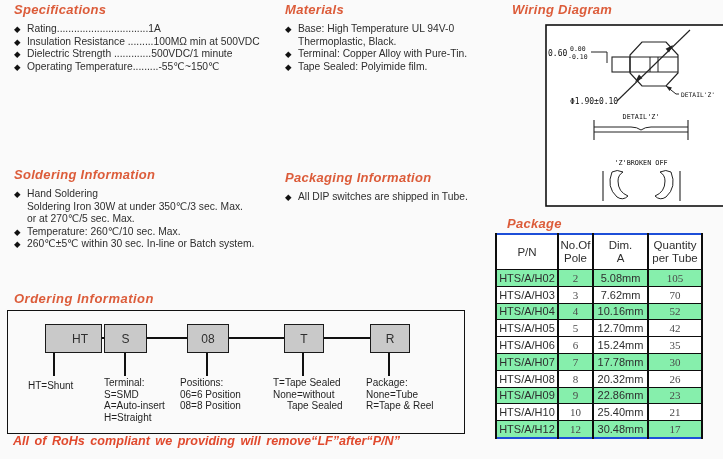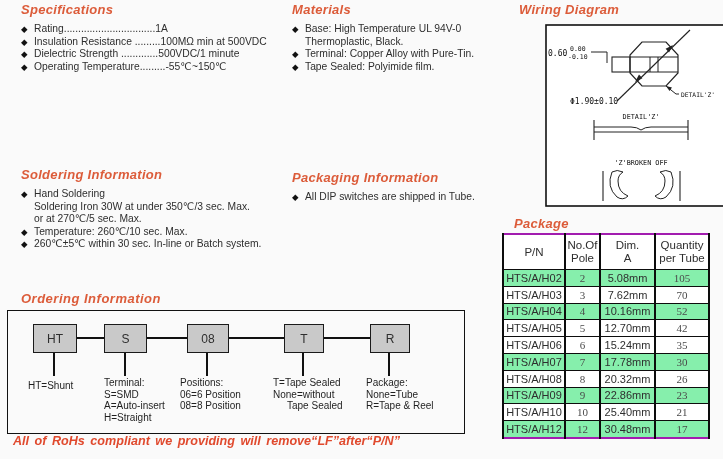--- a/index.html
+++ b/index.html
@@ -5,35 +5,35 @@
   html,body{margin:0;padding:0;}
   body{
     width:723px;height:459px;position:relative;overflow:hidden;
     background:#fafafa;color:#2e2e2e;
     font-family:"Liberation Sans","DejaVu Sans",sans-serif;
   }
   .section-title{
     font-style:italic;font-weight:bold;font-size:13px;
     color:#dc5c3a;letter-spacing:.3px;white-space:nowrap;
   }
-  .abs{position:absolute;margin-left:7px;}
+  .abs{position:absolute;}
   ul.blist{list-style:none;margin:6px 0 0 0;padding:0;font-size:10.3px;line-height:12.5px;}
   ul.blist li{position:relative;padding-left:13px;margin:0;}
   .bullet{position:absolute;left:0;top:0;font-size:8.5px;color:#111;}
   .subline{padding-left:0;}
   
   .wire-box{position:absolute;left:505px;top:24px;width:205px;height:183px;padding-left:40px;}
   
   table.pkg{border-collapse:collapse;table-layout:fixed;width:206px;background:#fff;}
   table.pkg th,table.pkg td{
     border-left:2px solid #0d0d0d;border-right:2px solid #0d0d0d;
     border-top:1.4px solid #0d0d0d;border-bottom:1.4px solid #0d0d0d;
     padding:0;text-align:center;overflow:hidden;
   }
-  table.pkg{border:2px solid #a21caf;}
+  table.pkg{border:2px solid #1d4ed8;}
   table.pkg th{font-weight:normal;font-size:11.5px;line-height:13px;height:34px;}
   table.pkg td{height:15.8px;font-size:11px;}
   td.pn{font-size:10.8px;}
   td.num{font-family:"Liberation Serif","DejaVu Serif",serif;color:#4a4a4a;}
   tr.shade td{background:#86efac;}
   
   .ord-box{position:absolute;left:7px;top:310px;width:456px;height:122px;border:1.5px solid #111;background:#fafafa;}
   .code-box{
     position:absolute;top:13px;height:27px;background:#c9c9c9;border:1px solid #1a1a1a;
     font-size:12px;display:flex;align-items:center;justify-content:center;z-index:2;
@@ -228,21 +228,21 @@
         <td class="num">12</td>
         <td>30.48mm</td>
         <td class="num">17</td>
       </tr>
   </tbody>
 </table>
 
 <div class="abs section-title" style="left:14px;top:291px;letter-spacing:.5px;">Ordering Information</div>
 <div class="ord-box">
   <div class="hline" style="left:45px;top:26px;width:340px;"></div>
-  <div class="code-box" style="left:25px;width:42px;">HT</div>
+  <div class="code-box" style="left:37px;width:42px;padding-left:13px;">HT</div>
   <div class="code-box" style="left:96px;width:41px;">S</div>
   <div class="code-box" style="left:179px;width:40px;">08</div>
   <div class="code-box" style="left:276px;width:38px;">T</div>
   <div class="code-box" style="left:362px;width:38px;">R</div>
   <div class="vstem" style="left:45px;top:40px;height:25px;"></div>
   <div class="vstem" style="left:116px;top:40px;height:25px;"></div>
   <div class="vstem" style="left:198px;top:40px;height:25px;"></div>
   <div class="vstem" style="left:294px;top:40px;height:25px;"></div>
   <div class="vstem" style="left:380px;top:40px;height:25px;"></div>
   <div class="desc" style="left:20px;top:69px;">

